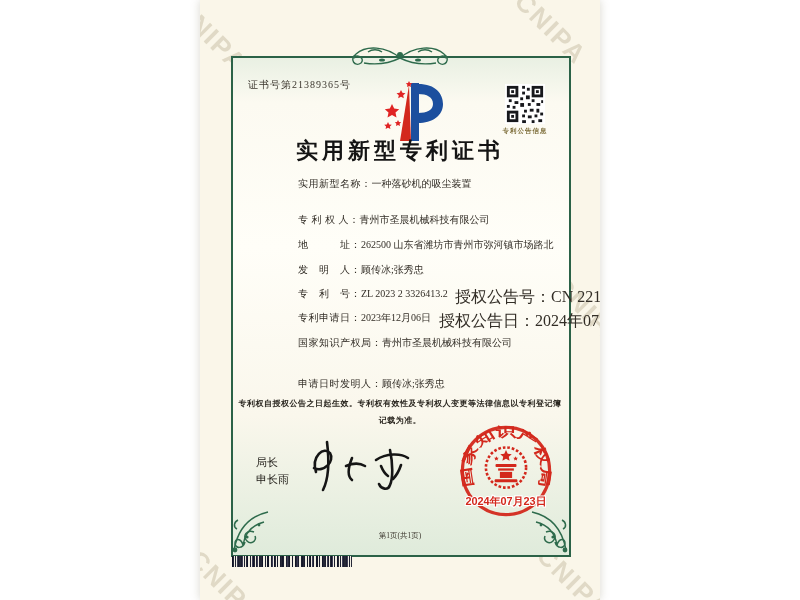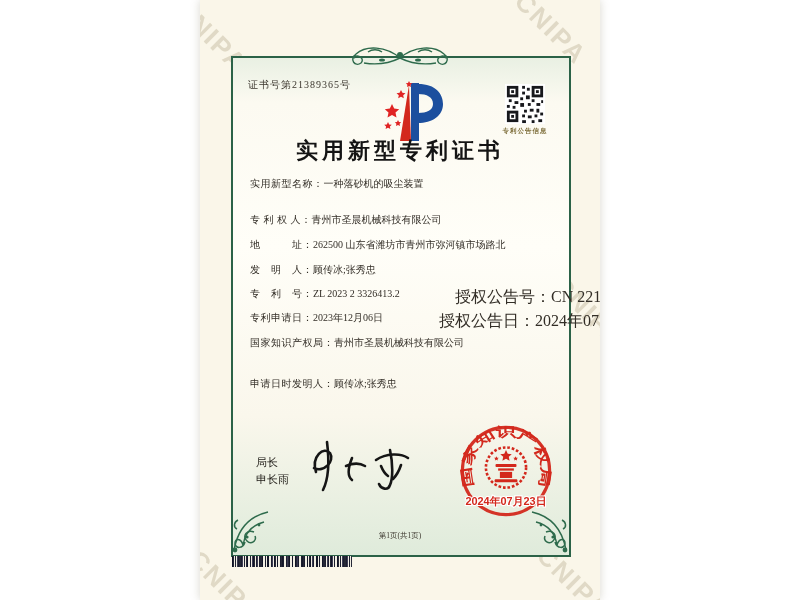--- a/index.html
+++ b/index.html
@@ -15,21 +15,21 @@
                 background:linear-gradient(180deg,#e9f0e3 0%,#fcfaf1 9%,#fffef8 38%,#faf7ec 72%,#dfebdb 100%);}
   .cert-no{position:absolute;left:48px;top:78px;font-size:10px;color:#3a352c;z-index:3;letter-spacing:1px;}
   .logo{position:absolute;left:182px;top:78px;z-index:3;}
   .qr{position:absolute;left:305px;top:84px;z-index:3;}
   .qr-caption{position:absolute;left:291px;top:127px;width:68px;text-align:center;
               font-size:6.5px;color:#7a6a35;z-index:3;font-weight:bold;letter-spacing:1px;}
   .title{position:absolute;left:0;top:136px;width:400px;text-align:center;z-index:3;
          font-family:"Liberation Sans","DejaVu Sans",sans-serif;font-weight:bold;
          font-size:22px;letter-spacing:4px;color:#141414;}
   .row{position:absolute;left:50px;font-size:10px;color:#322d26;white-space:nowrap;z-index:3;}
-  .row .lbl{letter-spacing:0.5px;}
+  .row .lbl{letter-spacing:0.5px;margin-left:48px;}
   .col2{position:absolute;font-size:16px;color:#322d26;white-space:nowrap;z-index:3;}
   .legal{position:absolute;left:36px;top:396px;width:328px;text-align:center;z-index:3;
          font-size:8px;line-height:16.5px;font-weight:bold;color:#2a261f;letter-spacing:0.5px;}
   .director{position:absolute;left:56px;top:454px;z-index:3;font-size:11px;font-weight:normal;
             color:#1d1a15;line-height:17px;}
   .signature{position:absolute;left:102px;top:438px;z-index:4;}
   .seal{position:absolute;left:258px;top:423px;z-index:5;}
   .footer{position:absolute;left:0;top:531px;width:400px;text-align:center;z-index:3;
           font-size:7.5px;color:#3a352c;}
   .barcode{position:absolute;left:32px;top:556px;width:120px;height:11px;z-index:3;
@@ -189,20 +189,21 @@
       <span class="lbl">授权公告日：</span><span>2024年07月23日</span>
     </div>
     <div class="row" style="top:336px">
       <span class="lbl">国家知识产权局：</span><span>青州市圣晨机械科技有限公司</span>
     </div>
     <div class="row" style="top:377px">
       <span class="lbl">申请日时发明人：</span><span>顾传冰;张秀忠</span>
     </div>
 
     <div class="legal">
+      <div>专利权自授权公告之日起生效。专利权有效性及专利权人变更等法律信息以专利登记簿记载为准。</div>
     </div>
 
     <div class="director">
       <div>局长</div>
       <div>申长雨</div>
     </div>
 
     <svg class="signature" width="118" height="56" viewBox="0 0 118 56">
       <g fill="none" stroke="#151515" stroke-width="2.6" stroke-linecap="round">
         <path d="M14,34 C9,18 22,8 28,15 C33,23 22,35 12,30"></path>

